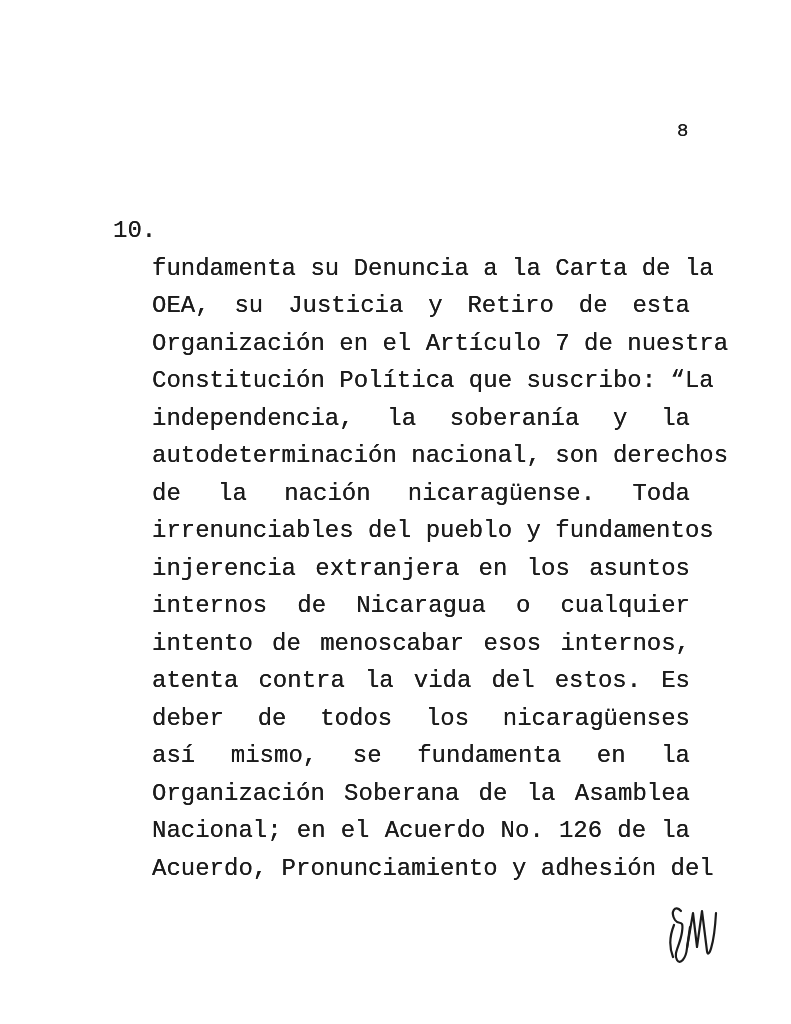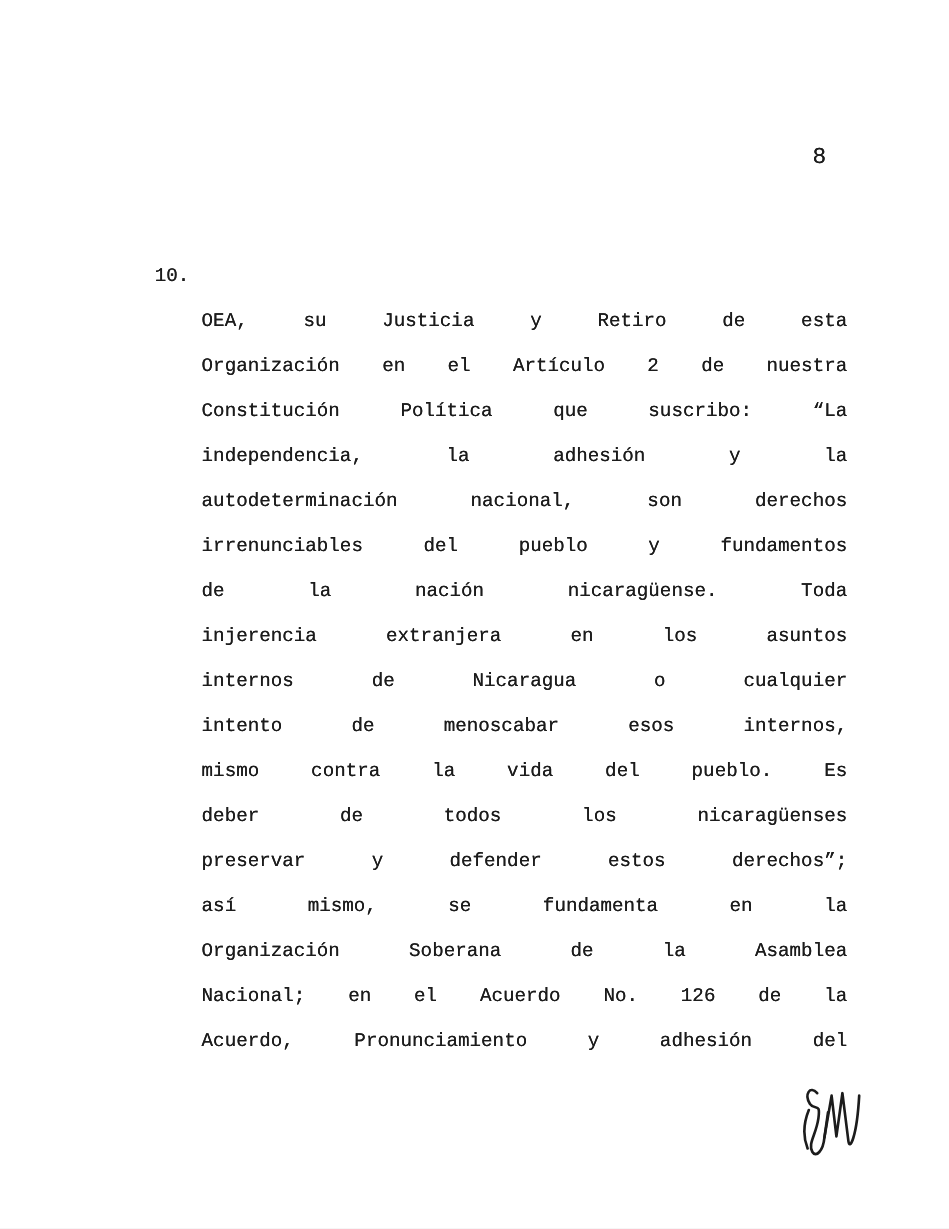--- a/index.html
+++ b/index.html
@@ -20,24 +20,24 @@
   .page-number {
     position: absolute;
     left: 677px;
     top: 120px;
     font-size: 19px;
     line-height: 22px;
     text-shadow: 0 0 0.4px #1c1c1c;
   }
   .doc-body {
     position: absolute;
-    left: 168px;
+    left: 152px;
     top: 212px;
     width: 538px;
-    font-size: 16px;
+    font-size: 24px;
     line-height: 37.5px;
     text-shadow: 0 0 0.4px #1c1c1c;
   }
   .line {
     position: relative;
     height: 37.5px;
     text-align: justify;
     text-align-last: justify;
     text-justify: inter-word;
     white-space: nowrap;
@@ -71,33 +71,33 @@
 <body>
 
 <div class="page">
 
   <div class="page-number">8</div>
 
   <div class="doc-body">
     <div class="line">
       <span class="item-number">10.</span>
     </div>
+    <div class="line">fundamenta su Denuncia a la Carta de la</div>
     <div class="line">OEA, su Justicia y Retiro de esta</div>
-    <div class="line">Organización en el Artículo 2 de nuestra</div>
+    <div class="line">Organización en el Artículo 7 de nuestra</div>
     <div class="line">Constitución Política que suscribo: “La</div>
-    <div class="line">independencia, la adhesión y la</div>
+    <div class="line">independencia, la soberanía y la</div>
     <div class="line">autodeterminación nacional, son derechos</div>
+    <div class="line">de la nación nicaragüense. Toda</div>
     <div class="line">irrenunciables del pueblo y fundamentos</div>
-    <div class="line">de la nación nicaragüense. Toda</div>
     <div class="line">injerencia extranjera en los asuntos</div>
     <div class="line">internos de Nicaragua o cualquier</div>
     <div class="line">intento de menoscabar esos internos,</div>
-    <div class="line">mismo contra la vida del pueblo. Es</div>
+    <div class="line">atenta contra la vida del estos. Es</div>
     <div class="line">deber de todos los nicaragüenses</div>
-    <div class="line">preservar y defender estos derechos”;</div>
     <div class="line">así mismo, se fundamenta en la</div>
     <div class="line">Organización Soberana de la Asamblea</div>
     <div class="line">Nacional; en el Acuerdo No. 126 de la</div>
     <div class="line">Acuerdo, Pronunciamiento y adhesión del</div>
   </div>
 
   <div class="signature-mark">
     <svg viewBox="0 0 50 68" aria-hidden="true">
       <path d="M13,10 C7,3 2,11 7,19 C11,25 16,17 14,31 C12,45 5,52 9,59 C12,64 18,58 19,47 L22,26"></path>
       <path d="M19,47 L25,12 L29,46 L34,10 L39,50 C40,58 46,47 48,12"></path>

